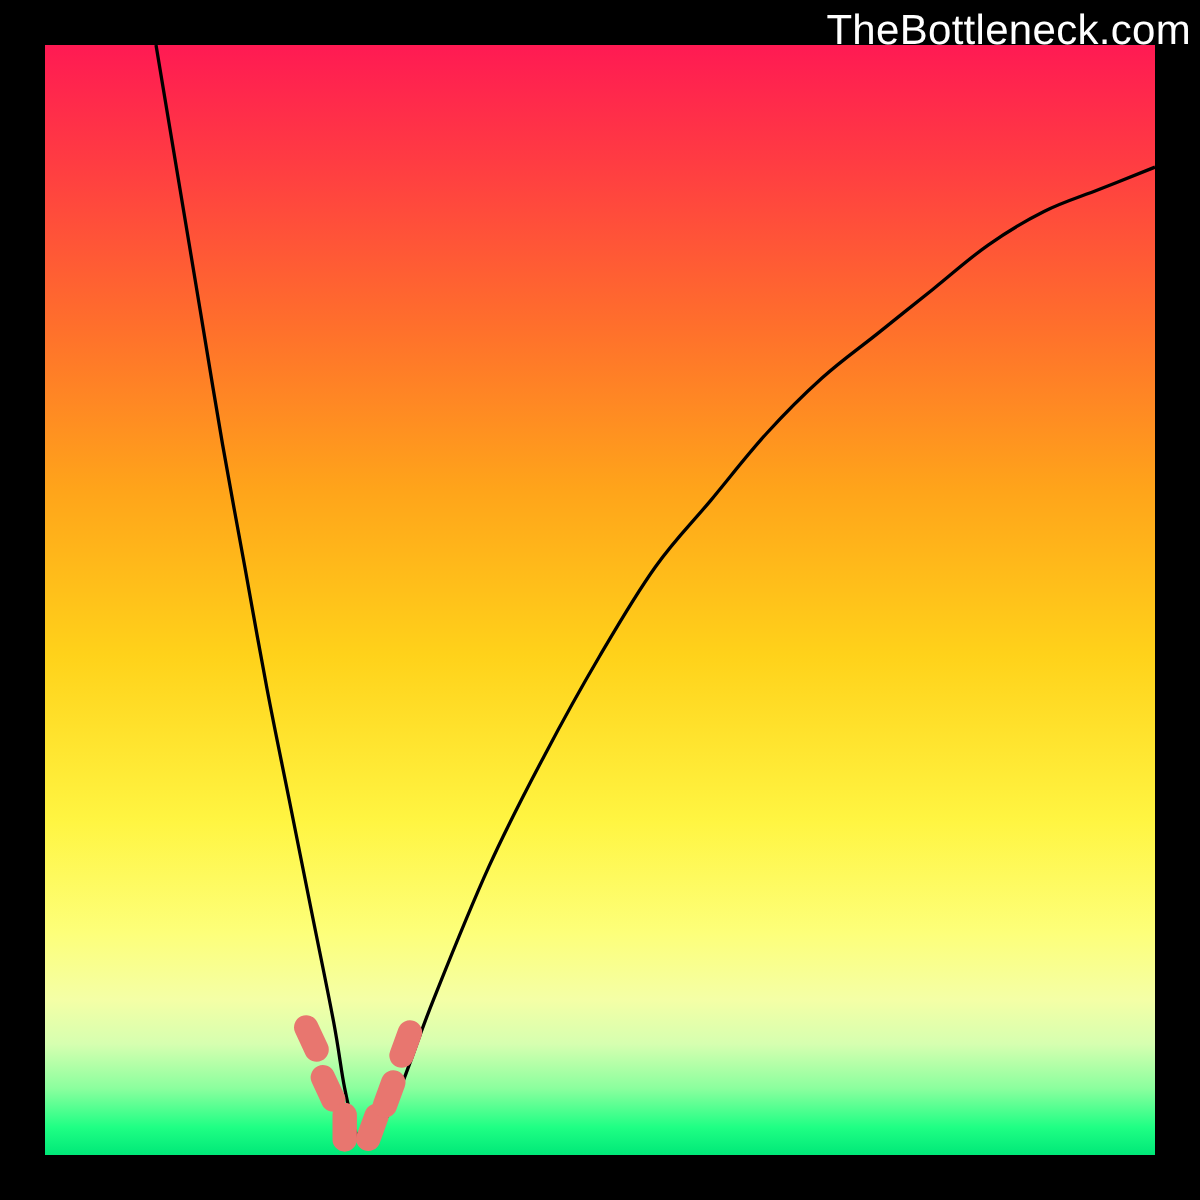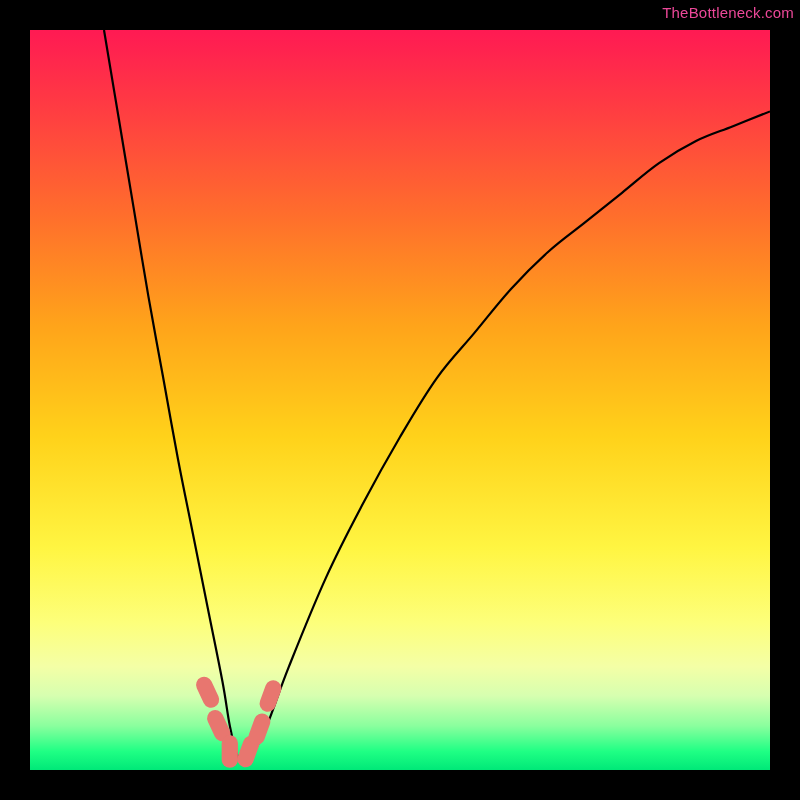--- a/index.html
+++ b/index.html
@@ -23,22 +23,22 @@
     position: absolute;
     left: 0;
     top: 0;
     width: 740px;
     height: 740px;
   }
   .watermark {
     position: absolute;
     top: 4px;
     right: 6px;
-    color: #ec4899;
-    font-size: 15px;
+    color: #ffffff;
+    font-size: 28px;
     font-weight: 500;
     letter-spacing: 0.2px;
     z-index: 50;
   }
   svg { display: block; }
 </style>
 </head>
 <body>
 
 <div class="watermark">TheBottleneck.com</div>

